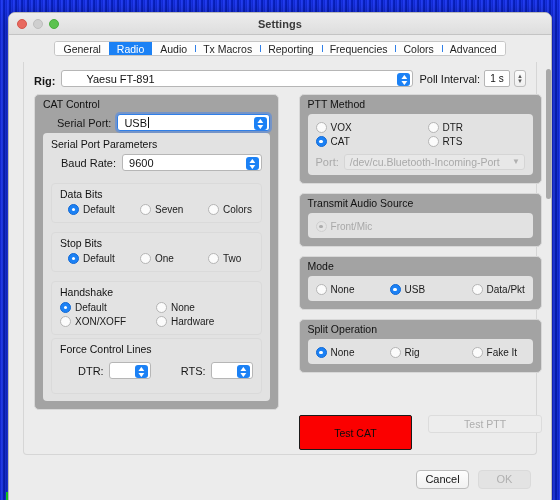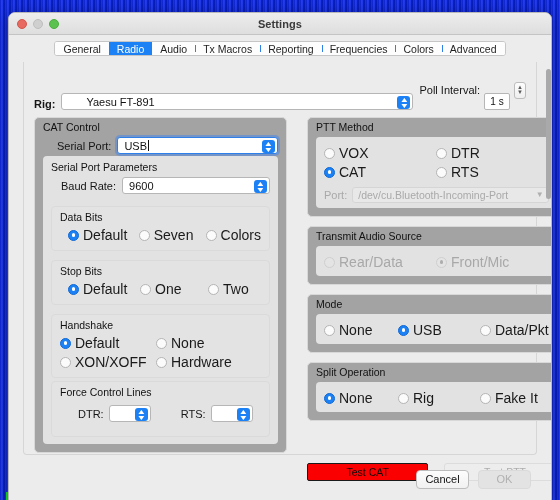--- a/index.html
+++ b/index.html
@@ -119,21 +119,20 @@
     color: #fff; font-size: 7px; line-height: 6px;
   }
   .combo .stepper span { display: block; transform: scaleX(1.4); }
   .rigcombo { flex: 1; padding-left: 24px; }
   .pollwrap { display: flex; align-items: center; gap: 4px; }
   .spin {
     height: 17px; width: 26px;
     background: #fff; border: 1px solid #b6b6b6; border-radius: 2px;
     font-size: 10px; display: flex; align-items: center; justify-content: center;
     color: #111;
-    margin-top: 23px;
   }
   .spinarrows {
     width: 12px; height: 17px;
     background: linear-gradient(#fdfdfd,#efefef);
     border: 1px solid #bdbdbd; border-radius: 3px;
     display: flex; flex-direction: column; align-items: center; justify-content: center;
     font-size: 6px; line-height: 5px; color: #5a5a5a;
   }
 
   
@@ -163,21 +162,21 @@
   .combo.focus {
     border: 1px solid #2f7fe8;
     box-shadow: 0 0 0 2px rgba(60,130,246,.45);
   }
   .caret {
     display:inline-block; width:1px; height:11px; background:#111; margin-left:1px;
   }
 
   
   .radio-grid { display: flex; }
-  .rwrap { display: flex; align-items: center; gap: 4px; font-size: 14px; color: #1a1a1a; }
+  .rwrap { display: flex; align-items: center; gap: 4px; font-size: 10px; color: #1a1a1a; }
   .rwrap.dis { color: #a8a8a8; }
   .rdo {
     width: 11px; height: 11px; border-radius: 50%;
     background: #fbfbfb;
     border: 1px solid #b4b4b4;
     flex: none;
     display: flex; align-items: center; justify-content: center;
   }
   .rdo.on { background: #1b81f5; border-color: #1269d4; }
   .rdo.on::after { content:""; width:3.5px; height:3.5px; border-radius:50%; background:#fff; }
@@ -209,21 +208,21 @@
     position: relative;
   }
   .disabled-combo .chev {
     position: absolute; right: 4px; top: 2px;
     font-size: 8px; color: #b0b0b0;
   }
 
   
   .testrow { display: flex; gap: 16px; margin-top: 42px; }
   .btn-test-cat {
-    flex: 1; height: 18px;
+    flex: 1; height: 35px;
     background: #fb0000;
     border: 1px solid #1a1a1a;
     border-radius: 2px;
     font-size: 10.5px; color: #0c0c0c;
     display: flex; align-items: center; justify-content: center;
   }
   .btn-test-ptt {
     flex: 1; height: 18px;
     background: #ededed;
     border: 1px solid #dcdcdc;
@@ -453,24 +452,20 @@
                   <span class="chev">▼</span>
                 </div>
               </div>
             </div>
           </div>
 
           <div class="gbox rgroup">
             <div class="gtitle">Transmit Audio Source</div>
             <div class="inner" style="padding-bottom:6px">
               <div class="rowline">
-                <div class="rwrap dis" style="width:112px">
-                  <div class="rdo dis"></div>
-                  <span>Rear/Data</span>
-                </div>
                 <div class="rwrap dis">
                   <div class="rdo dis on"></div>
                   <span>Front/Mic</span>
                 </div>
               </div>
             </div>
           </div>
 
           <div class="gbox rgroup">
             <div class="gtitle">Mode</div>

